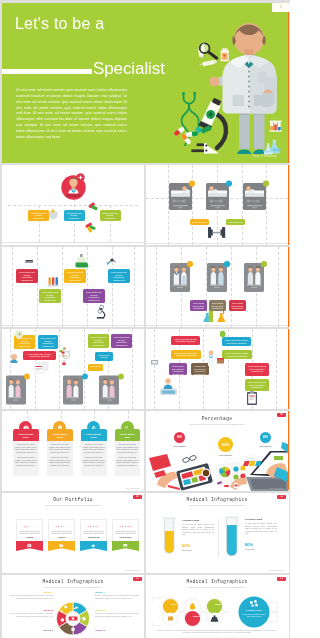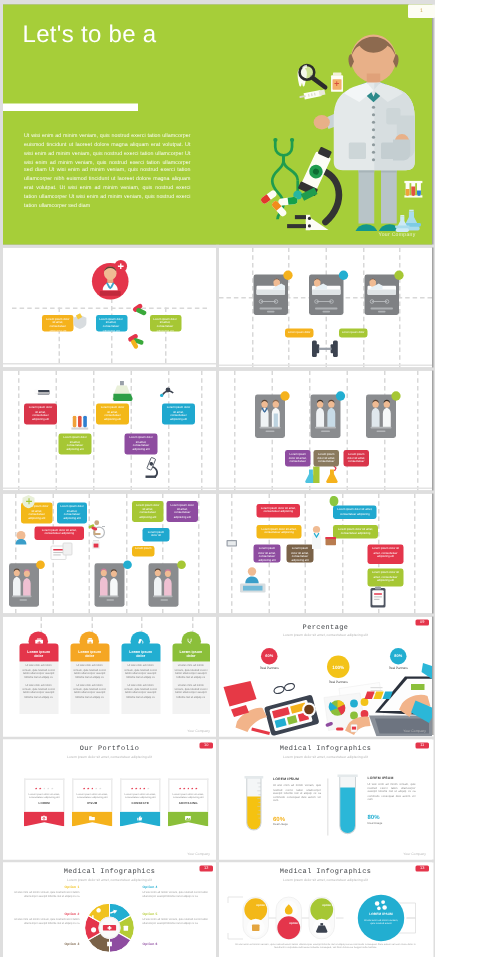--- a/index.html
+++ b/index.html
@@ -1,18 +1,18 @@
 <!DOCTYPE html>
 <html><head>
 <meta charset="utf-8">
 <style>
   html,body{margin:0;padding:0;background:#ffffff;}
   body{width:290px;height:638px;overflow:hidden;font-family:"Liberation Sans",sans-serif;
        -webkit-font-smoothing:antialiased;}
-  .deck{position:relative;width:290px;height:490px;background:#a3a3a3;}
+  .deck{position:relative;width:290px;height:490px;background:#f97316;}
   .gapline{position:absolute;background:#dedede;}
   .slide{position:absolute;background:#fff;overflow:hidden;}
 
   
   #hero{left:2px;top:3px;width:286px;height:160px;background:#a6ce39;}
   .hero-l1{position:absolute;left:13px;top:12px;font-size:16px;color:#fff;letter-spacing:.2px;}
   .hero-title{position:absolute;left:12px;top:23px;font-size:37px;font-weight:bold;color:#fff;
      letter-spacing:-1.6px;line-height:38px;}
   .hero-dash{position:absolute;left:0px;top:66px;width:90px;height:5px;background:#fff;}
   .hero-sub{position:absolute;left:91px;top:56px;font-size:17px;color:#fff;letter-spacing:-0.1px;}
@@ -95,20 +95,21 @@
   <div class="gapline" style="left:0;top:245px;width:290px;height:2px;"></div>
   <div class="gapline" style="left:0;top:327px;width:290px;height:2px;"></div>
   <div class="gapline" style="left:0;top:409px;width:290px;height:2px;"></div>
   <div class="gapline" style="left:0;top:491px;width:290px;height:2px;"></div>
   <div class="gapline" style="left:0;top:573px;width:290px;height:2px;"></div>
   <div class="gapline" style="left:144px;top:163px;width:2px;height:475px;"></div>
 
   <div class="slide" id="hero">
     <div class="hero-l1">Let's to be a</div>
     <div class="hero-dash"></div>
+    <div class="hero-sub">Specialist</div>
     <div class="hero-para">Ut wisi enim ad minim veniam, quis nostrud exerci tation ullamcorper euismod tincidunt ut laoreet dolore magna aliquam erat volutpat. Ut wisi enim ad minim veniam, quis nostrud exerci tation ullamcorper Ut wisi enim ad minim veniam, quis nostrud exerci tation ullamcorper sed diam Ut wisi enim ad minim veniam, quis nostrud exerci tation ullamcorper nibh euismod tincidunt ut laoreet dolore magna aliquam erat volutpat. Ut wisi enim ad minim veniam, quis nostrud exerci tation ullamcorper Ut wisi enim ad minim veniam, quis nostrud exerci tation ullamcorper sed diam</div>
     <svg class="hero-art" viewBox="0 0 286 160" width="286" height="160">
 
       <g>
         <path d="M196.4 45.6 c0 -2 1.4 -3.2 3.1 -3.2 c1.7 0 3.1 1.2 3.1 3.2 c0 2.6 -0.6 4.2 -1.1 6.5 c-0.3 1.4 -0.5 2.6 -1.2 2.6 c-0.6 0 -0.7 -1.5 -1 -2.6 c-0.3 1.1 -0.4 2.6 -1 2.6 c-0.7 0 -0.9 -1.2 -1.2 -2.6 c-0.5 -2.3 -0.7 -3.9 -0.7 -6.5z" fill="#fdfdf5"></path>
       </g>
 
       <g>
         <path d="M206 48.6 L214.8 55.2" stroke="#2c2c2c" stroke-width="3" stroke-linecap="round"></path>
         <circle cx="202.6" cy="45.2" r="4.9" fill="#eef4e0" opacity=".55"></circle>

